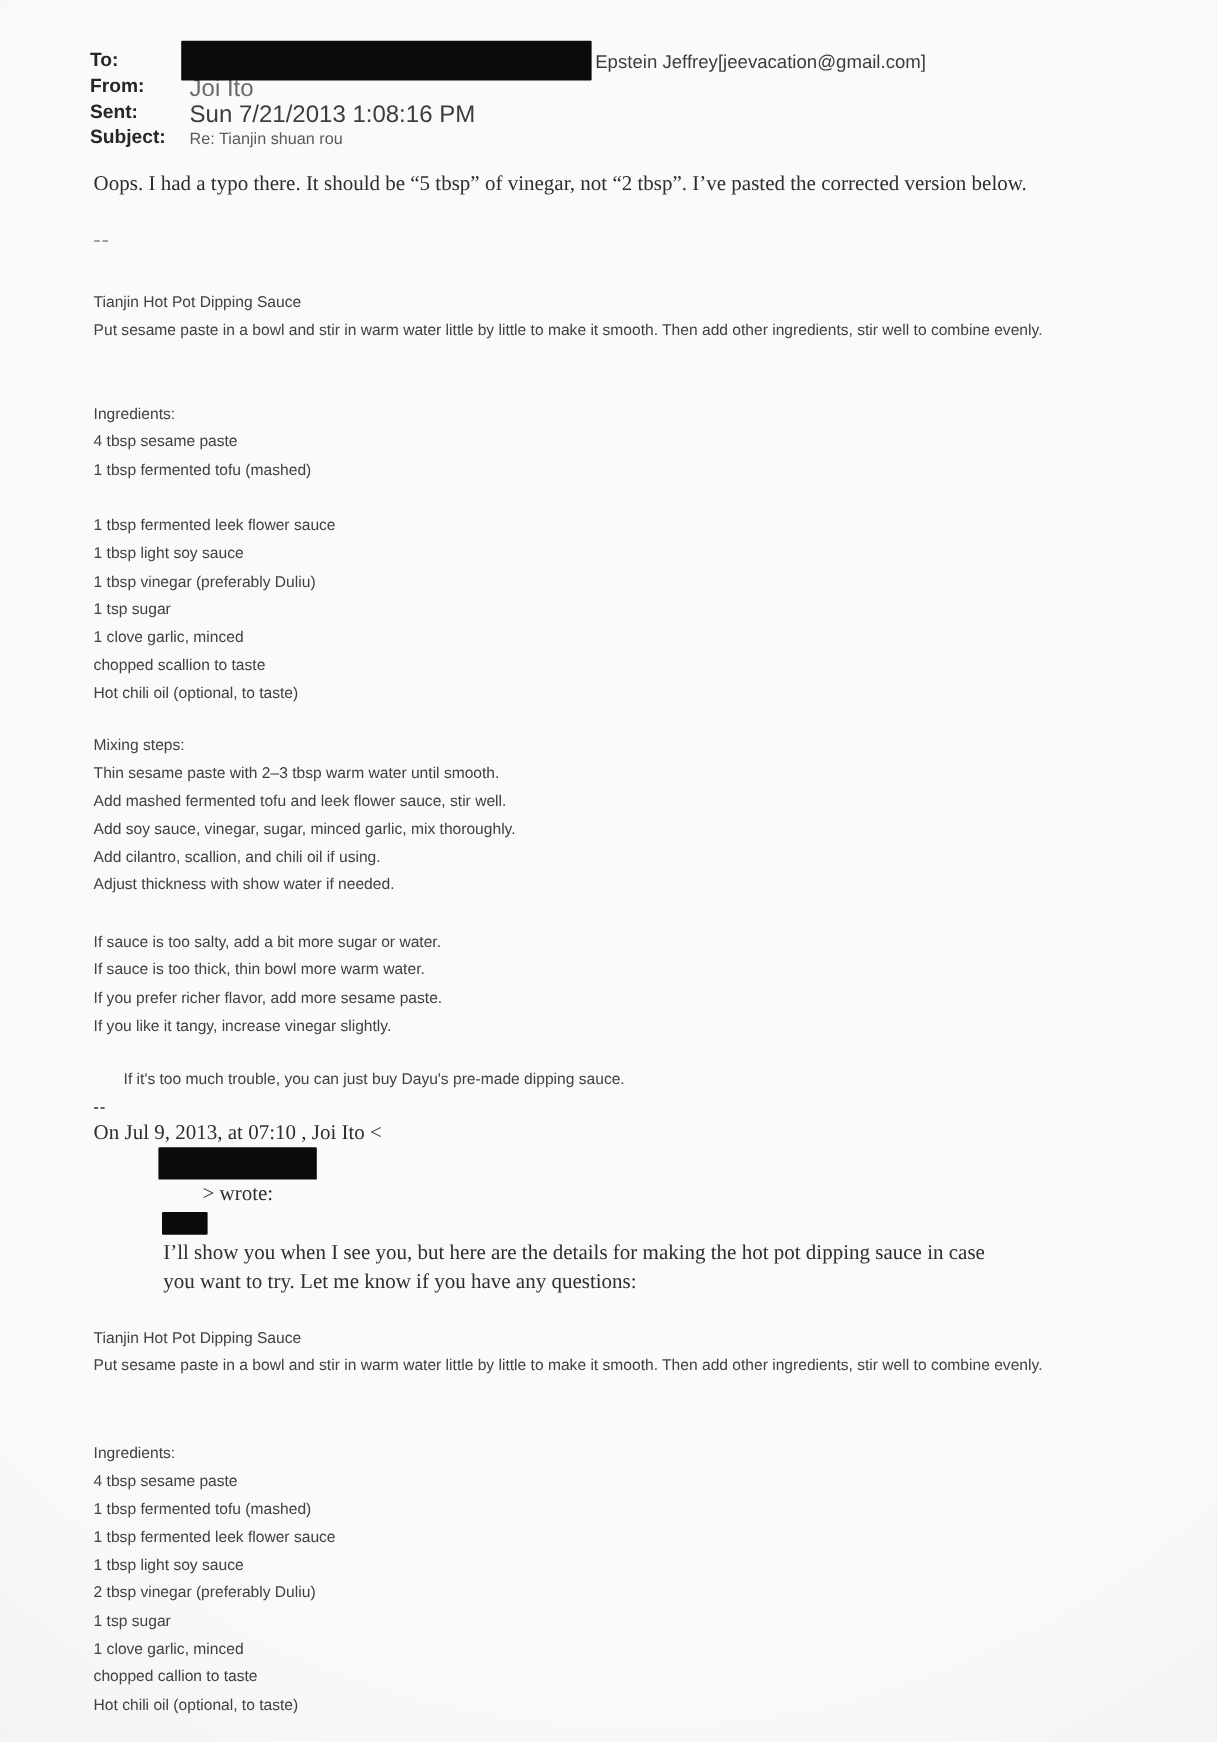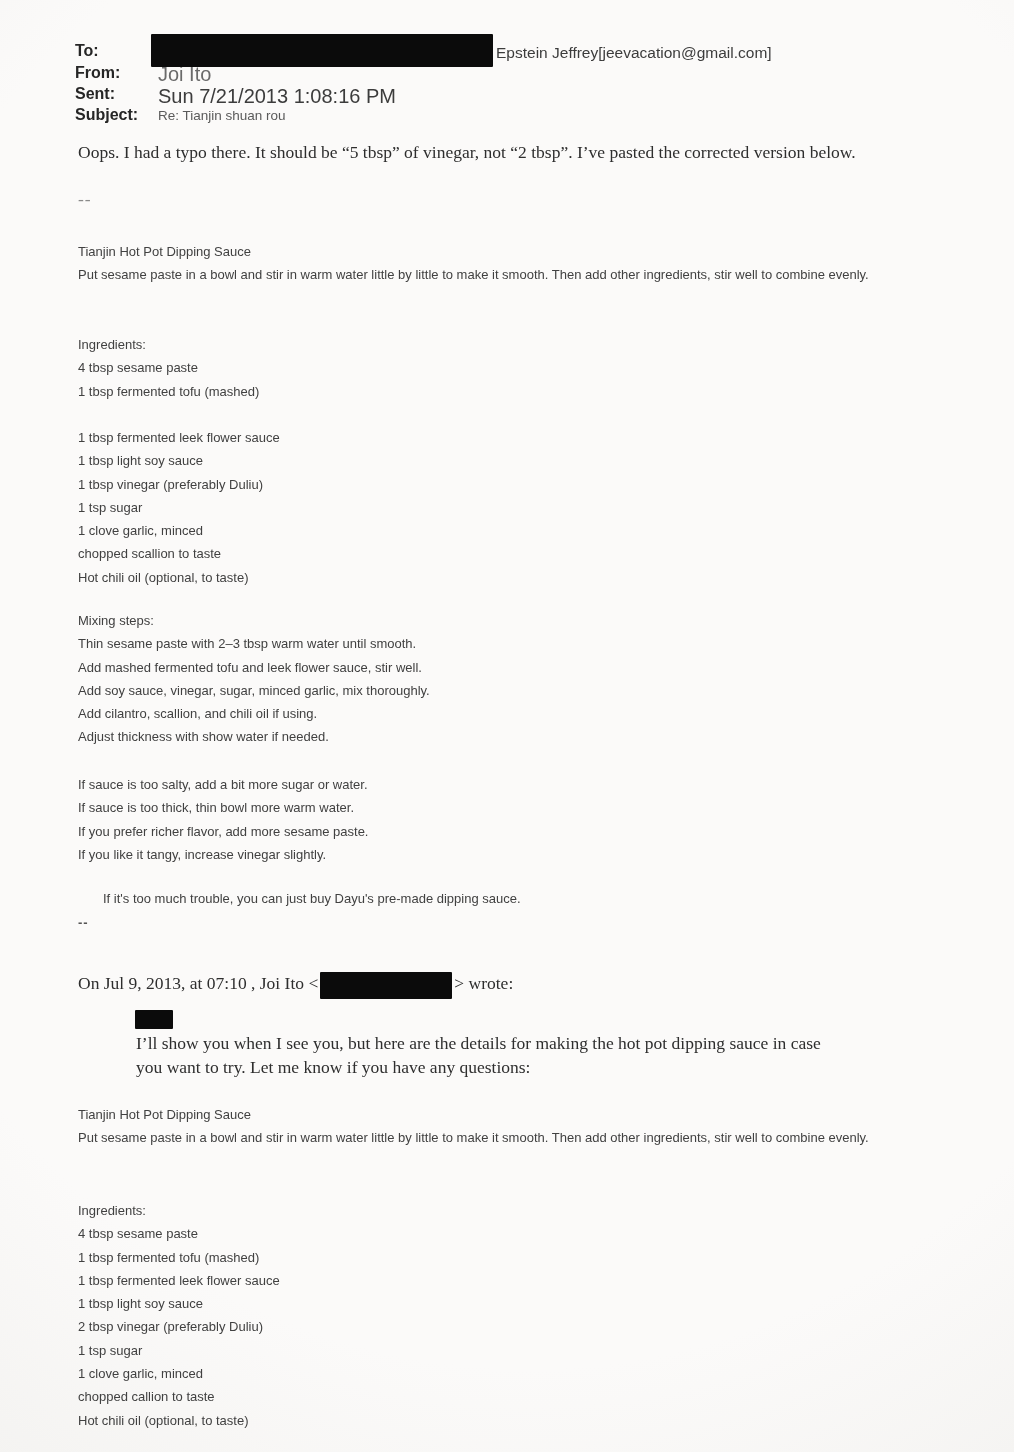--- a/index.html
+++ b/index.html
@@ -87,21 +87,21 @@
   <div class="abs sans" style="left:78px;top:773px;">
     <div class="line">If sauce is too salty, add a bit more sugar or water.</div>
     <div class="line">If sauce is too thick, thin bowl more warm water.</div>
     <div class="line">If you prefer richer flavor, add more sesame paste.</div>
     <div class="line">If you like it tangy, increase vinegar slightly.</div>
   </div>
 
   <div class="abs sans line" style="left:78px;top:887px;margin-left:25px;">If it's too much trouble, you can just buy Dayu's pre-made dipping sauce.</div>
   <div class="abs sans" style="left:78px;top:911px;color:#555;font-weight:bold;letter-spacing:1px;">--</div>
 
-  <div class="abs serif" style="left:78px;top:972px;display:flex;align-items:flex-start;white-space:pre;">
+  <div class="abs serif" style="left:78px;top:932px;display:flex;align-items:center;white-space:pre;flex-direction:column;">
     <span>On Jul 9, 2013, at 07:10 , Joi Ito &lt;</span><span class="redaction" style="display:inline-block;width:132px;height:27px;margin:0 2px;"></span><span>&gt; wrote:</span>
   </div>
 
   <div class="redaction abs" style="left:135px;top:1010px;width:38px;height:19px;"></div>
   <div class="abs serif" style="left:136px;top:1032px;width:712px;">I’ll show you when I see you, but here are the details for making the hot pot dipping sauce in case you want to try. Let me know if you have any questions:</div>
 
   <div class="abs sans" style="left:78px;top:1103px;width:880px;">
     <div>Tianjin Hot Pot Dipping Sauce</div>
     <div style="white-space:normal;">Put sesame paste in a bowl and stir in warm water little by little to make it smooth. Then add other ingredients, stir well to combine evenly.</div>
   </div>

